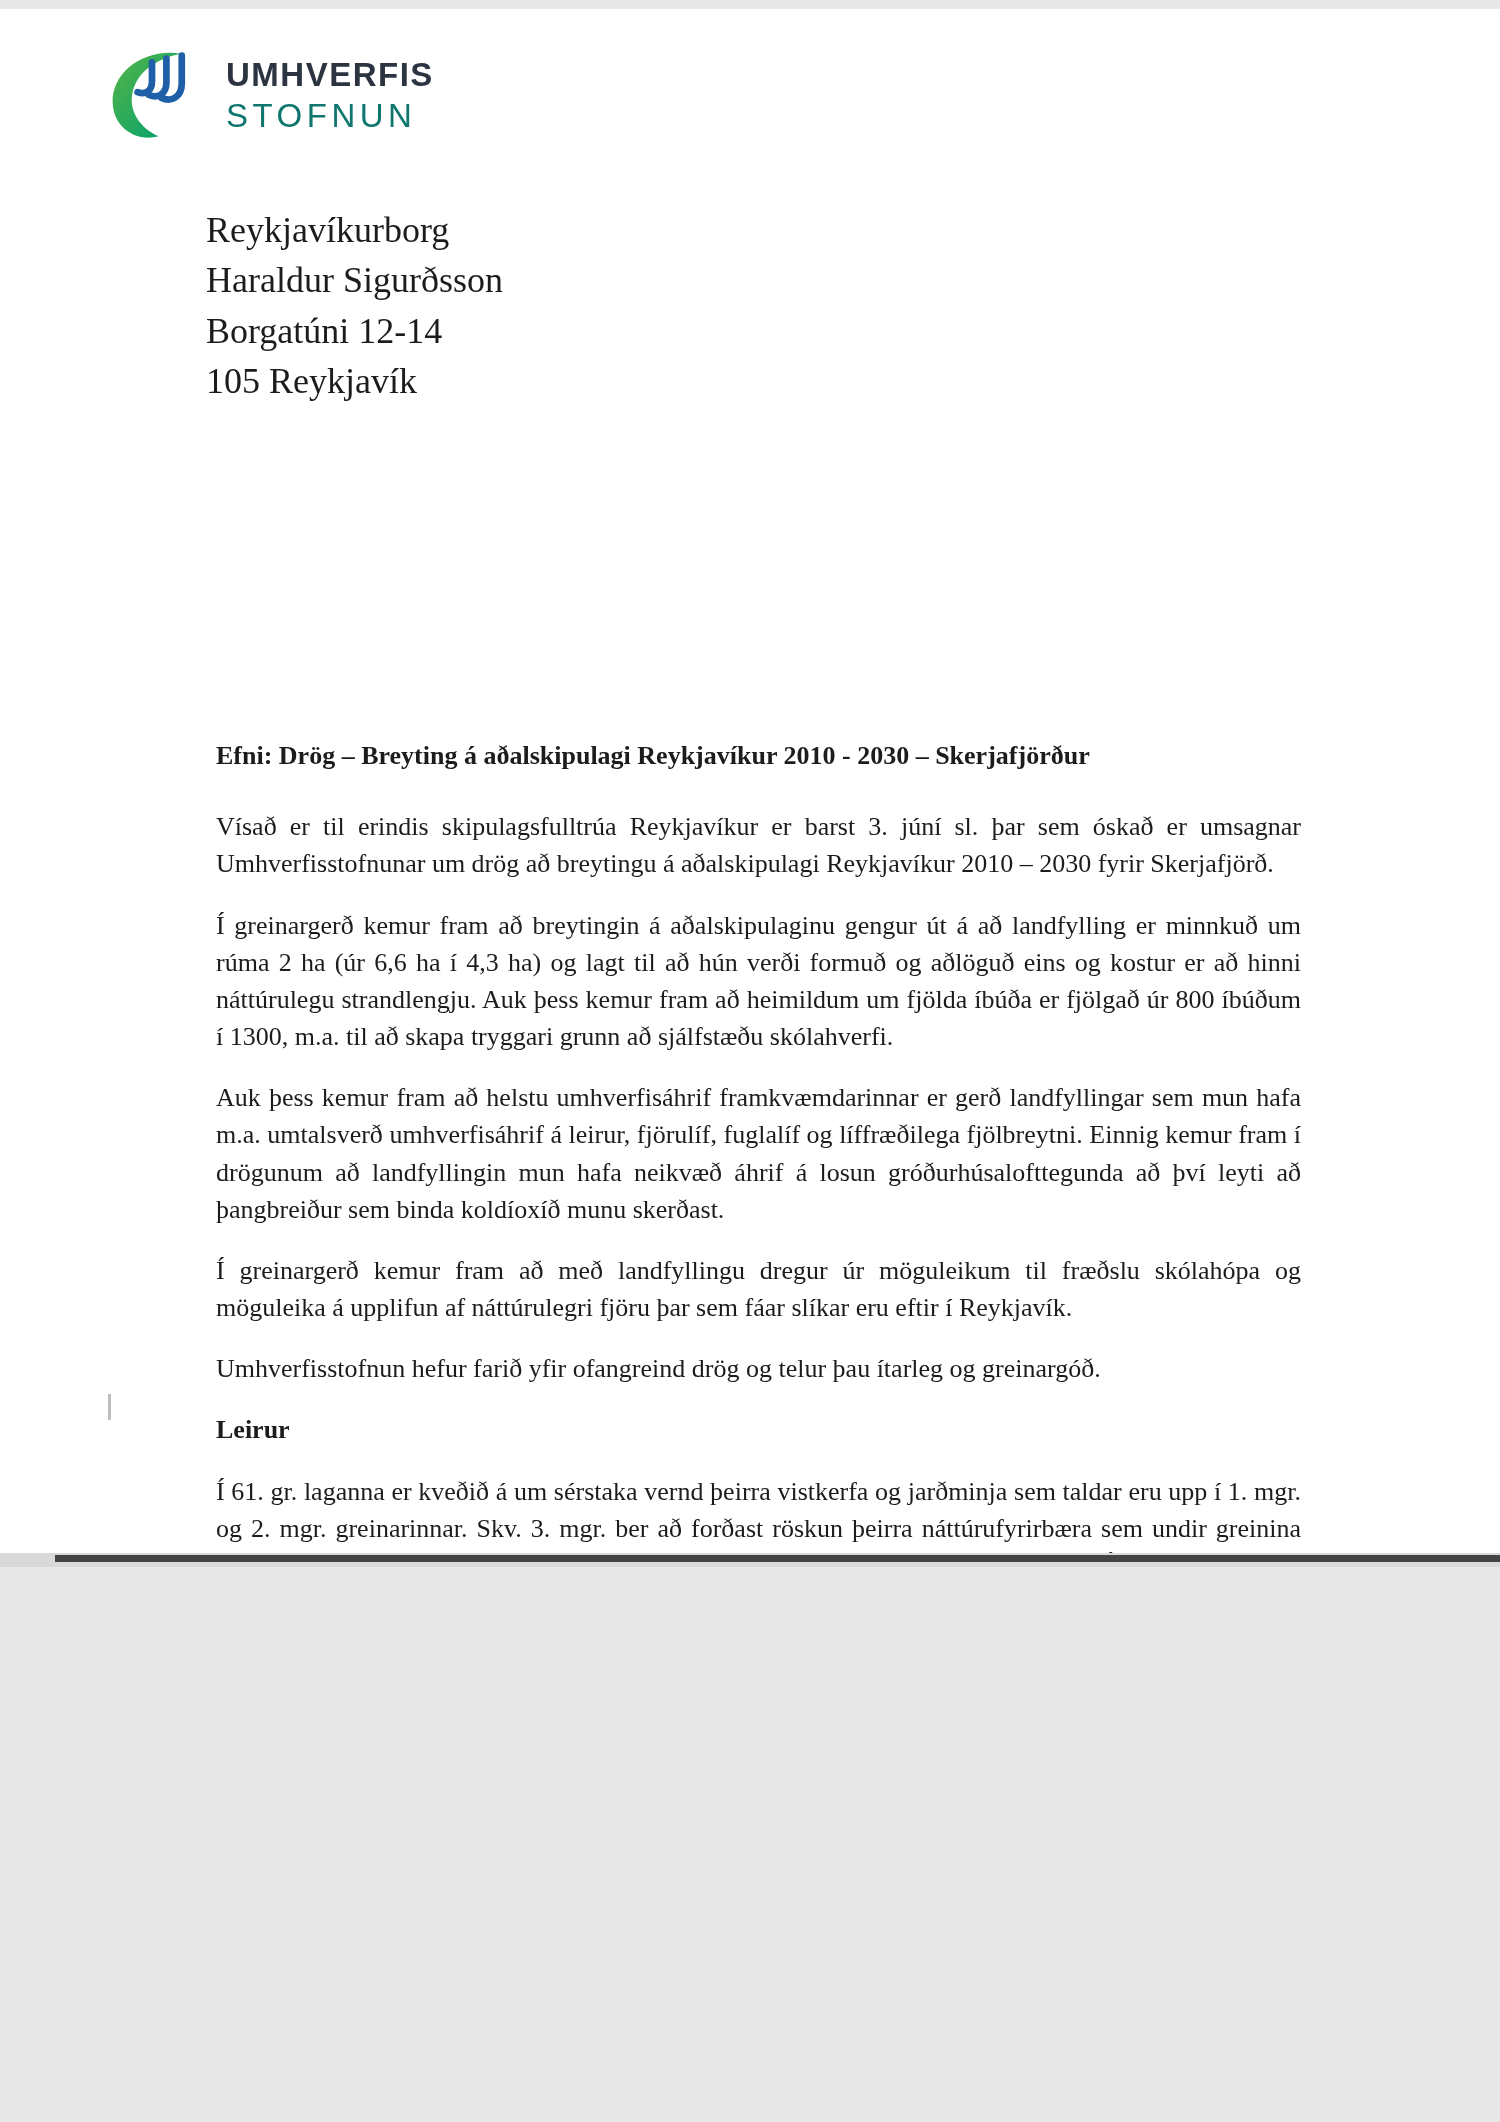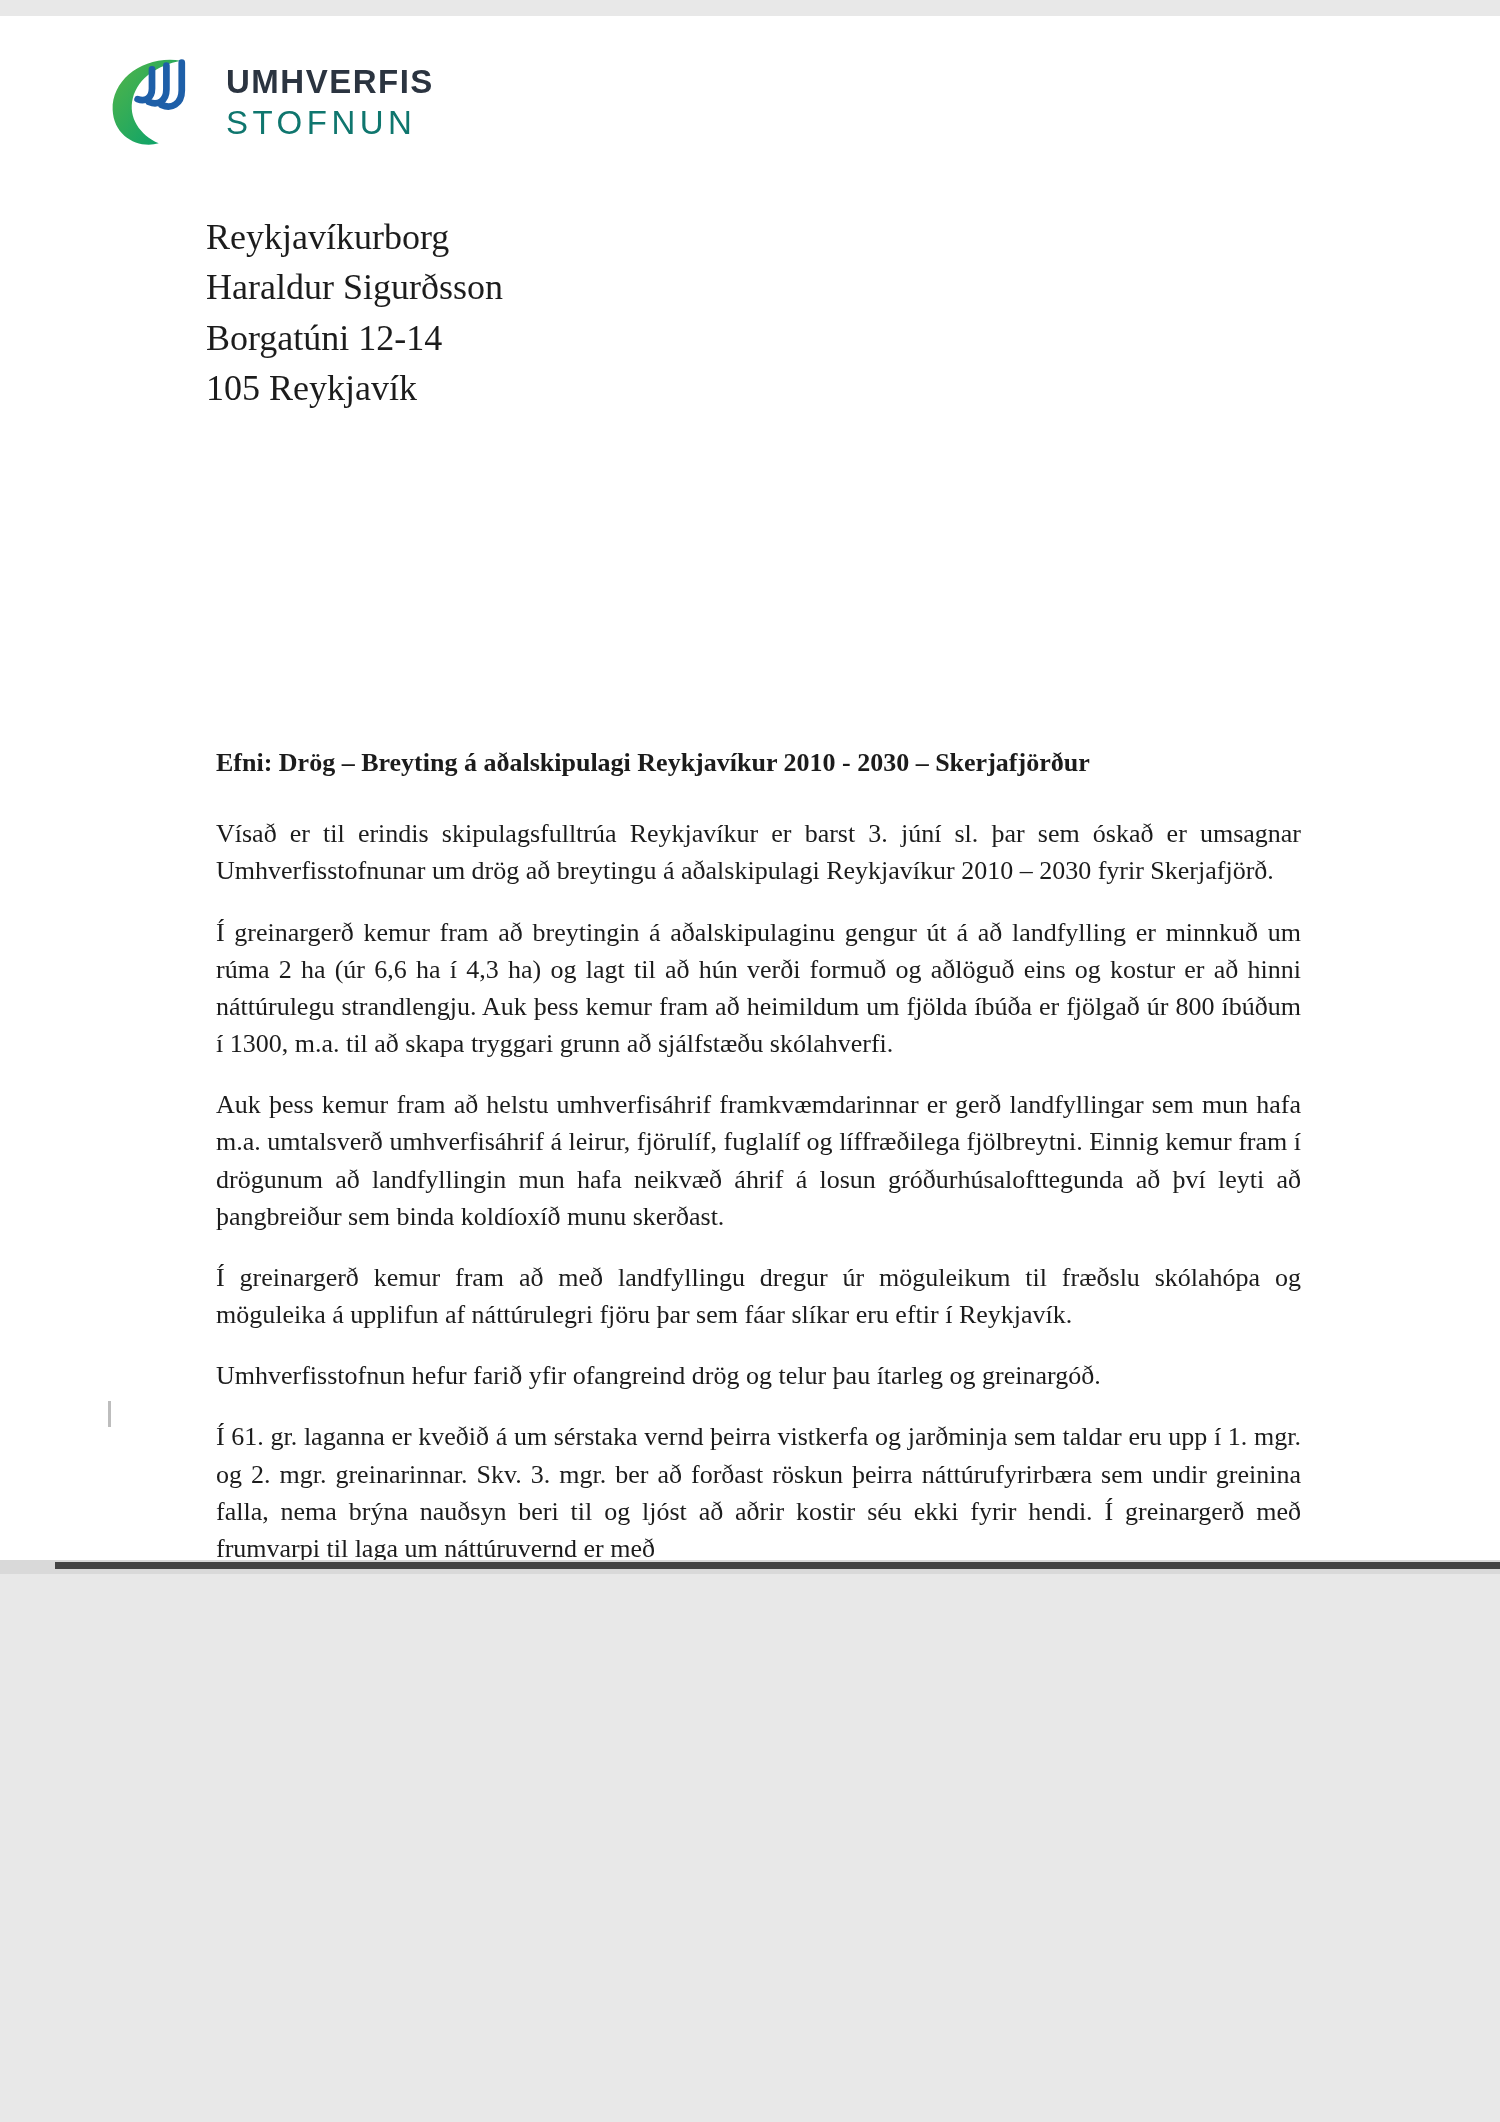--- a/index.html
+++ b/index.html
@@ -4,21 +4,21 @@
 <style>
   html, body {
     margin: 0;
     padding: 0;
     background: #e8e8e8;
   }
   .page {
     position: relative;
     width: 1500px;
     height: 1558px;
-    margin: 16px auto;
+    margin: 9px auto;
     background: #ffffff;
     overflow: hidden;
     font-family: "Liberation Serif", serif;
     color: #1c1c1c;
   }
 
   
   .logo-row {
     position: absolute;
     top: 38px;
@@ -171,20 +171,21 @@
 
   <div class="content">
     <p class="subject">Efni: Drög – Breyting á aðalskipulagi Reykjavíkur 2010 - 2030 – Skerjafjörður</p>
 
     <p class="body-par">Vísað er til erindis skipulagsfulltrúa Reykjavíkur er barst 3. júní sl. þar sem óskað er umsagnar Umhverfisstofnunar um drög að breytingu á aðalskipulagi Reykjavíkur 2010 – 2030 fyrir Skerjafjörð.</p>
     <p class="body-par">Í greinargerð kemur fram að breytingin á aðalskipulaginu gengur út á að landfylling er minnkuð um rúma 2 ha (úr 6,6 ha í 4,3 ha) og lagt til að hún verði formuð og aðlöguð eins og kostur er að hinni náttúrulegu strandlengju. Auk þess kemur fram að heimildum um fjölda íbúða er fjölgað úr 800 íbúðum í 1300, m.a. til að skapa tryggari grunn að sjálfstæðu skólahverfi.</p>
     <p class="body-par">Auk þess kemur fram að helstu umhverfisáhrif framkvæmdarinnar er gerð landfyllingar sem mun hafa m.a. umtalsverð umhverfisáhrif á leirur, fjörulíf, fuglalíf og líffræðilega fjölbreytni. Einnig kemur fram í drögunum að landfyllingin mun hafa neikvæð áhrif á losun gróðurhúsalofttegunda að því leyti að þangbreiður sem binda koldíoxíð munu skerðast.</p>
     <p class="body-par">Í greinargerð kemur fram að með landfyllingu dregur úr mögulei­kum til fræðslu skólahópa og möguleika á upplifun af náttúrulegri fjöru þar sem fáar slíkar eru eftir í Reykjavík.</p>
     <p class="body-par">Umhverfisstofnun hefur farið yfir ofangreind drög og telur þau ítarleg og greinargóð.</p>
 
+    <p class="section-heading">Leirur</p>
 
     <p class="body-par">Í 61. gr. laganna er kveðið á um sérstaka vernd þeirra vistkerfa og jarðminja sem taldar eru upp í 1. mgr. og 2. mgr. greinarinnar. Skv. 3. mgr. ber að forðast röskun þeirra náttúrufyrirbæra sem undir greinina falla, nema brýna nauðsyn beri til og ljóst að aðrir kostir séu ekki fyrir hendi. Í greinargerð með frumvarpi til laga um náttúruvernd er með</p>
   </div>
 
   <div class="footer">
     <div class="col-address">
       <div>Suðurlandsbraut 24</div>
       <div>126 Reykjavík</div>
       <div>Iceland</div>
     </div>

